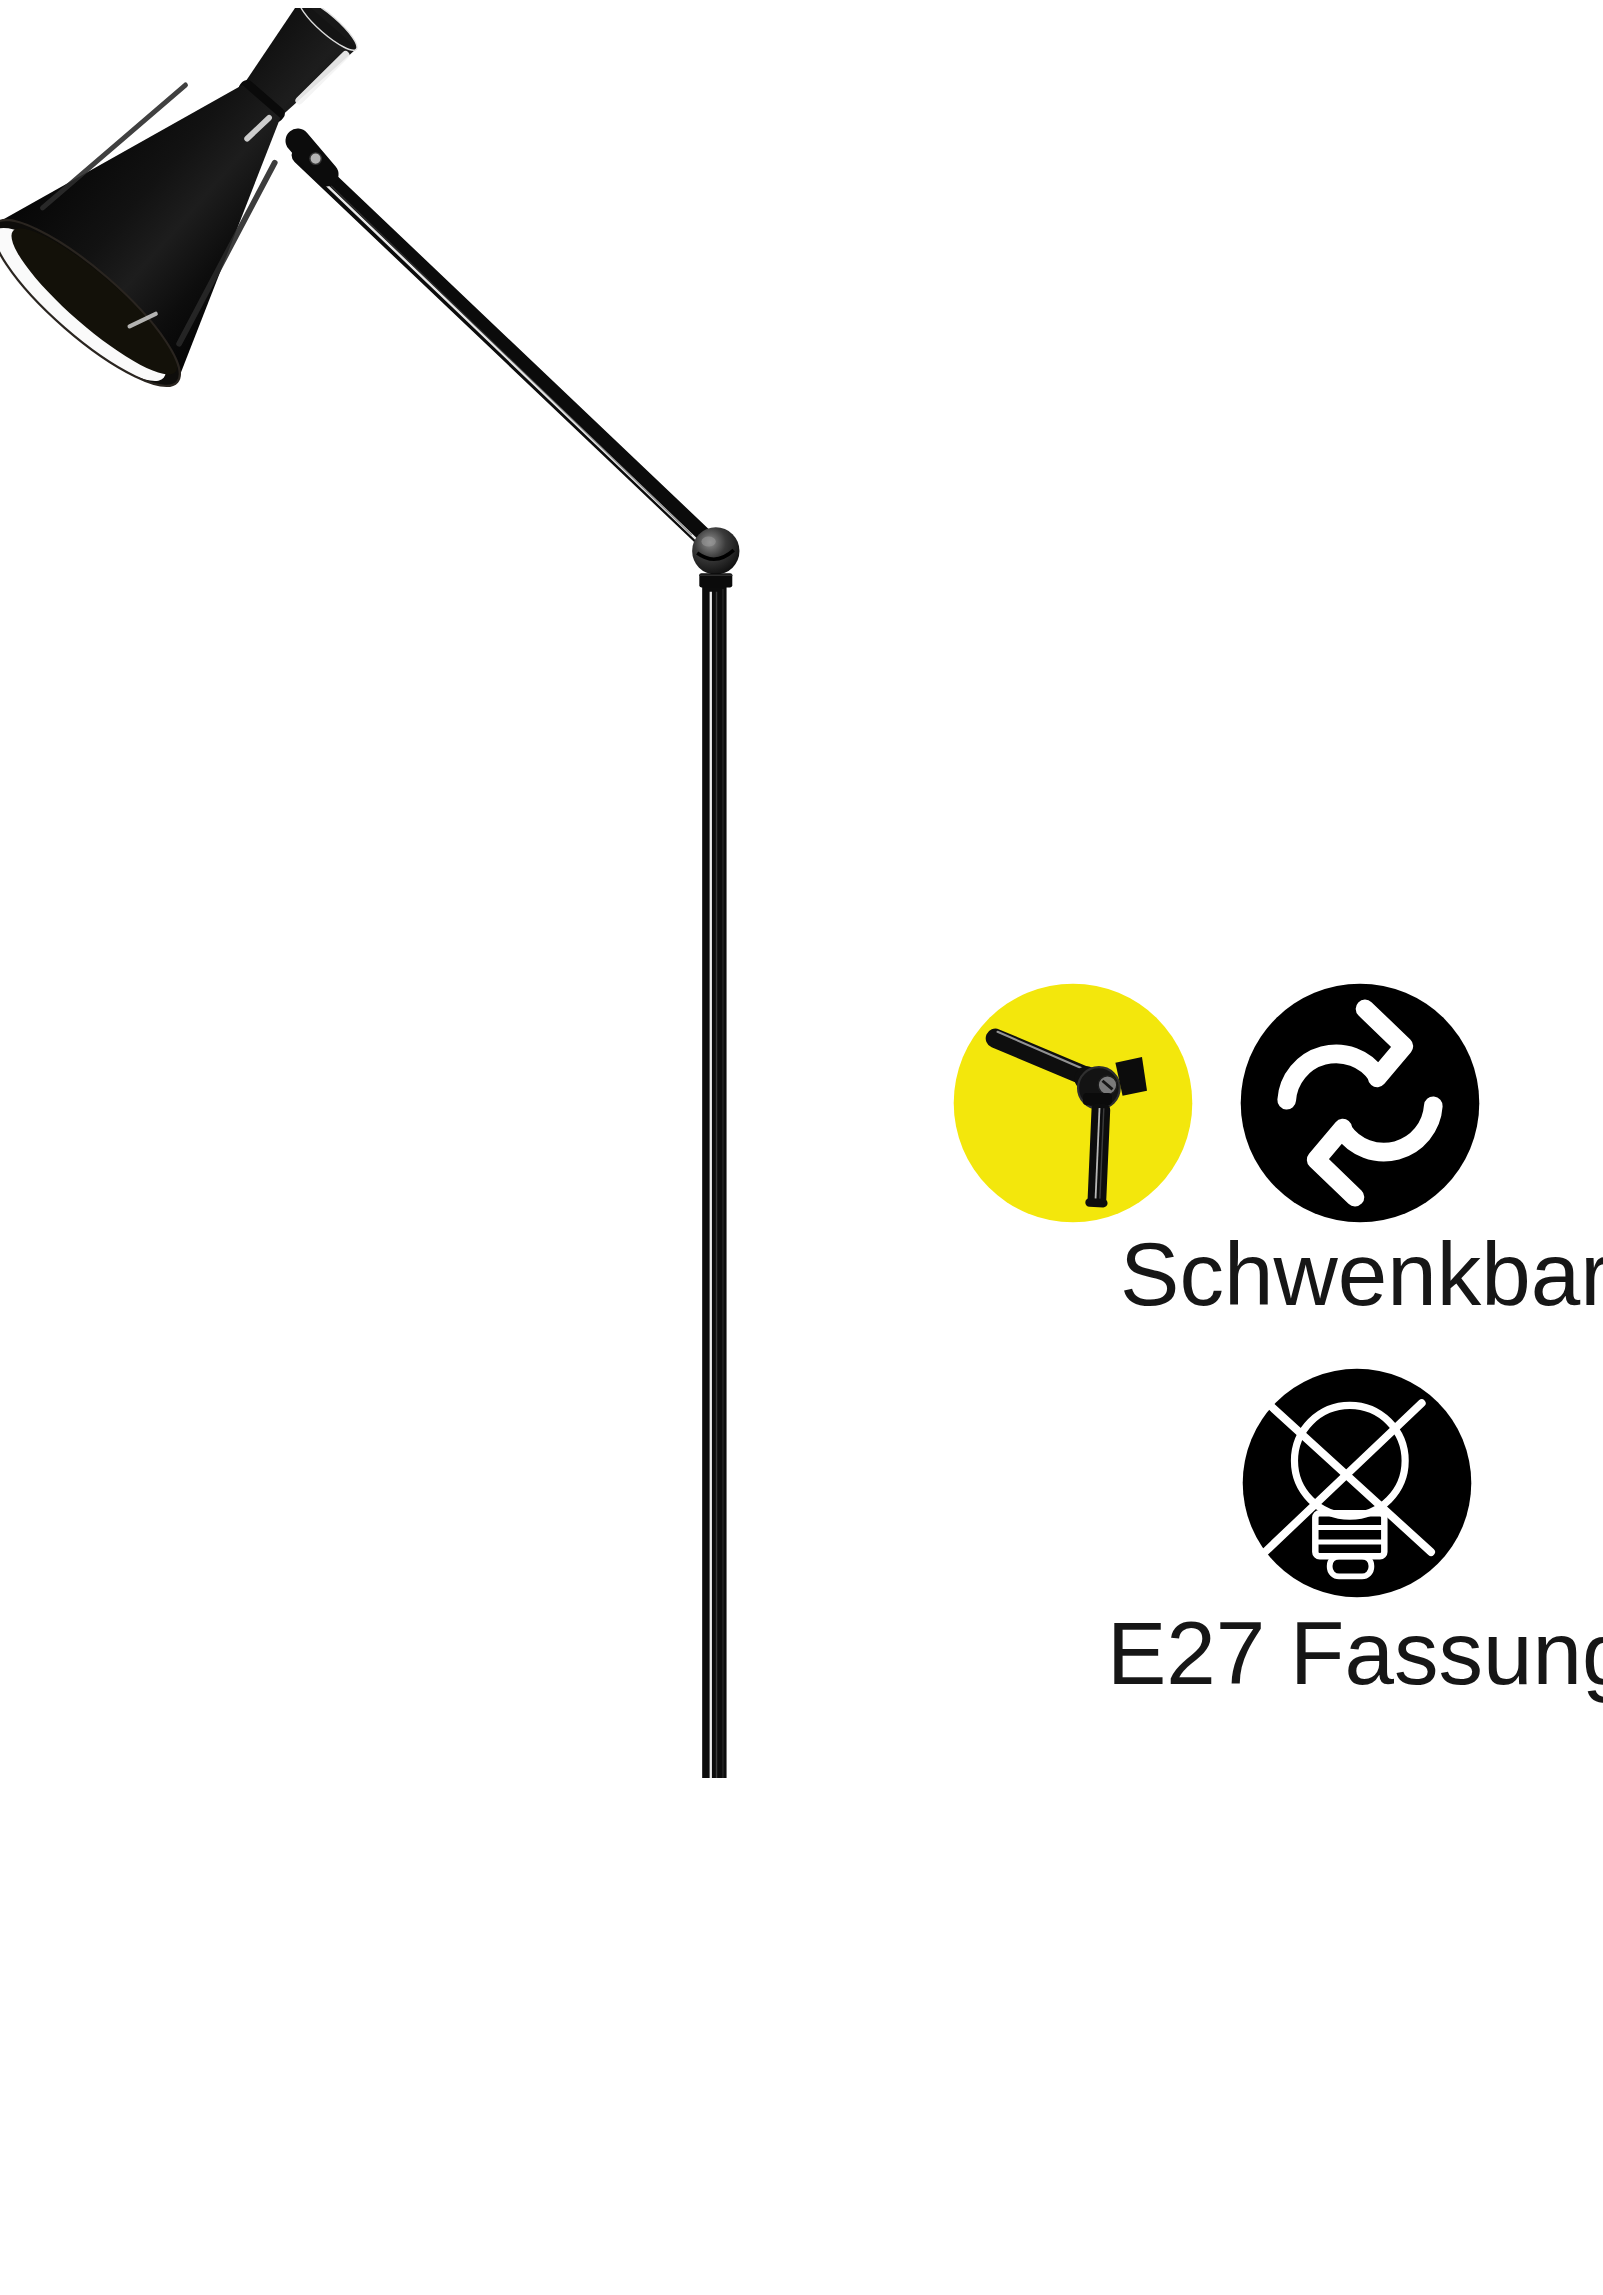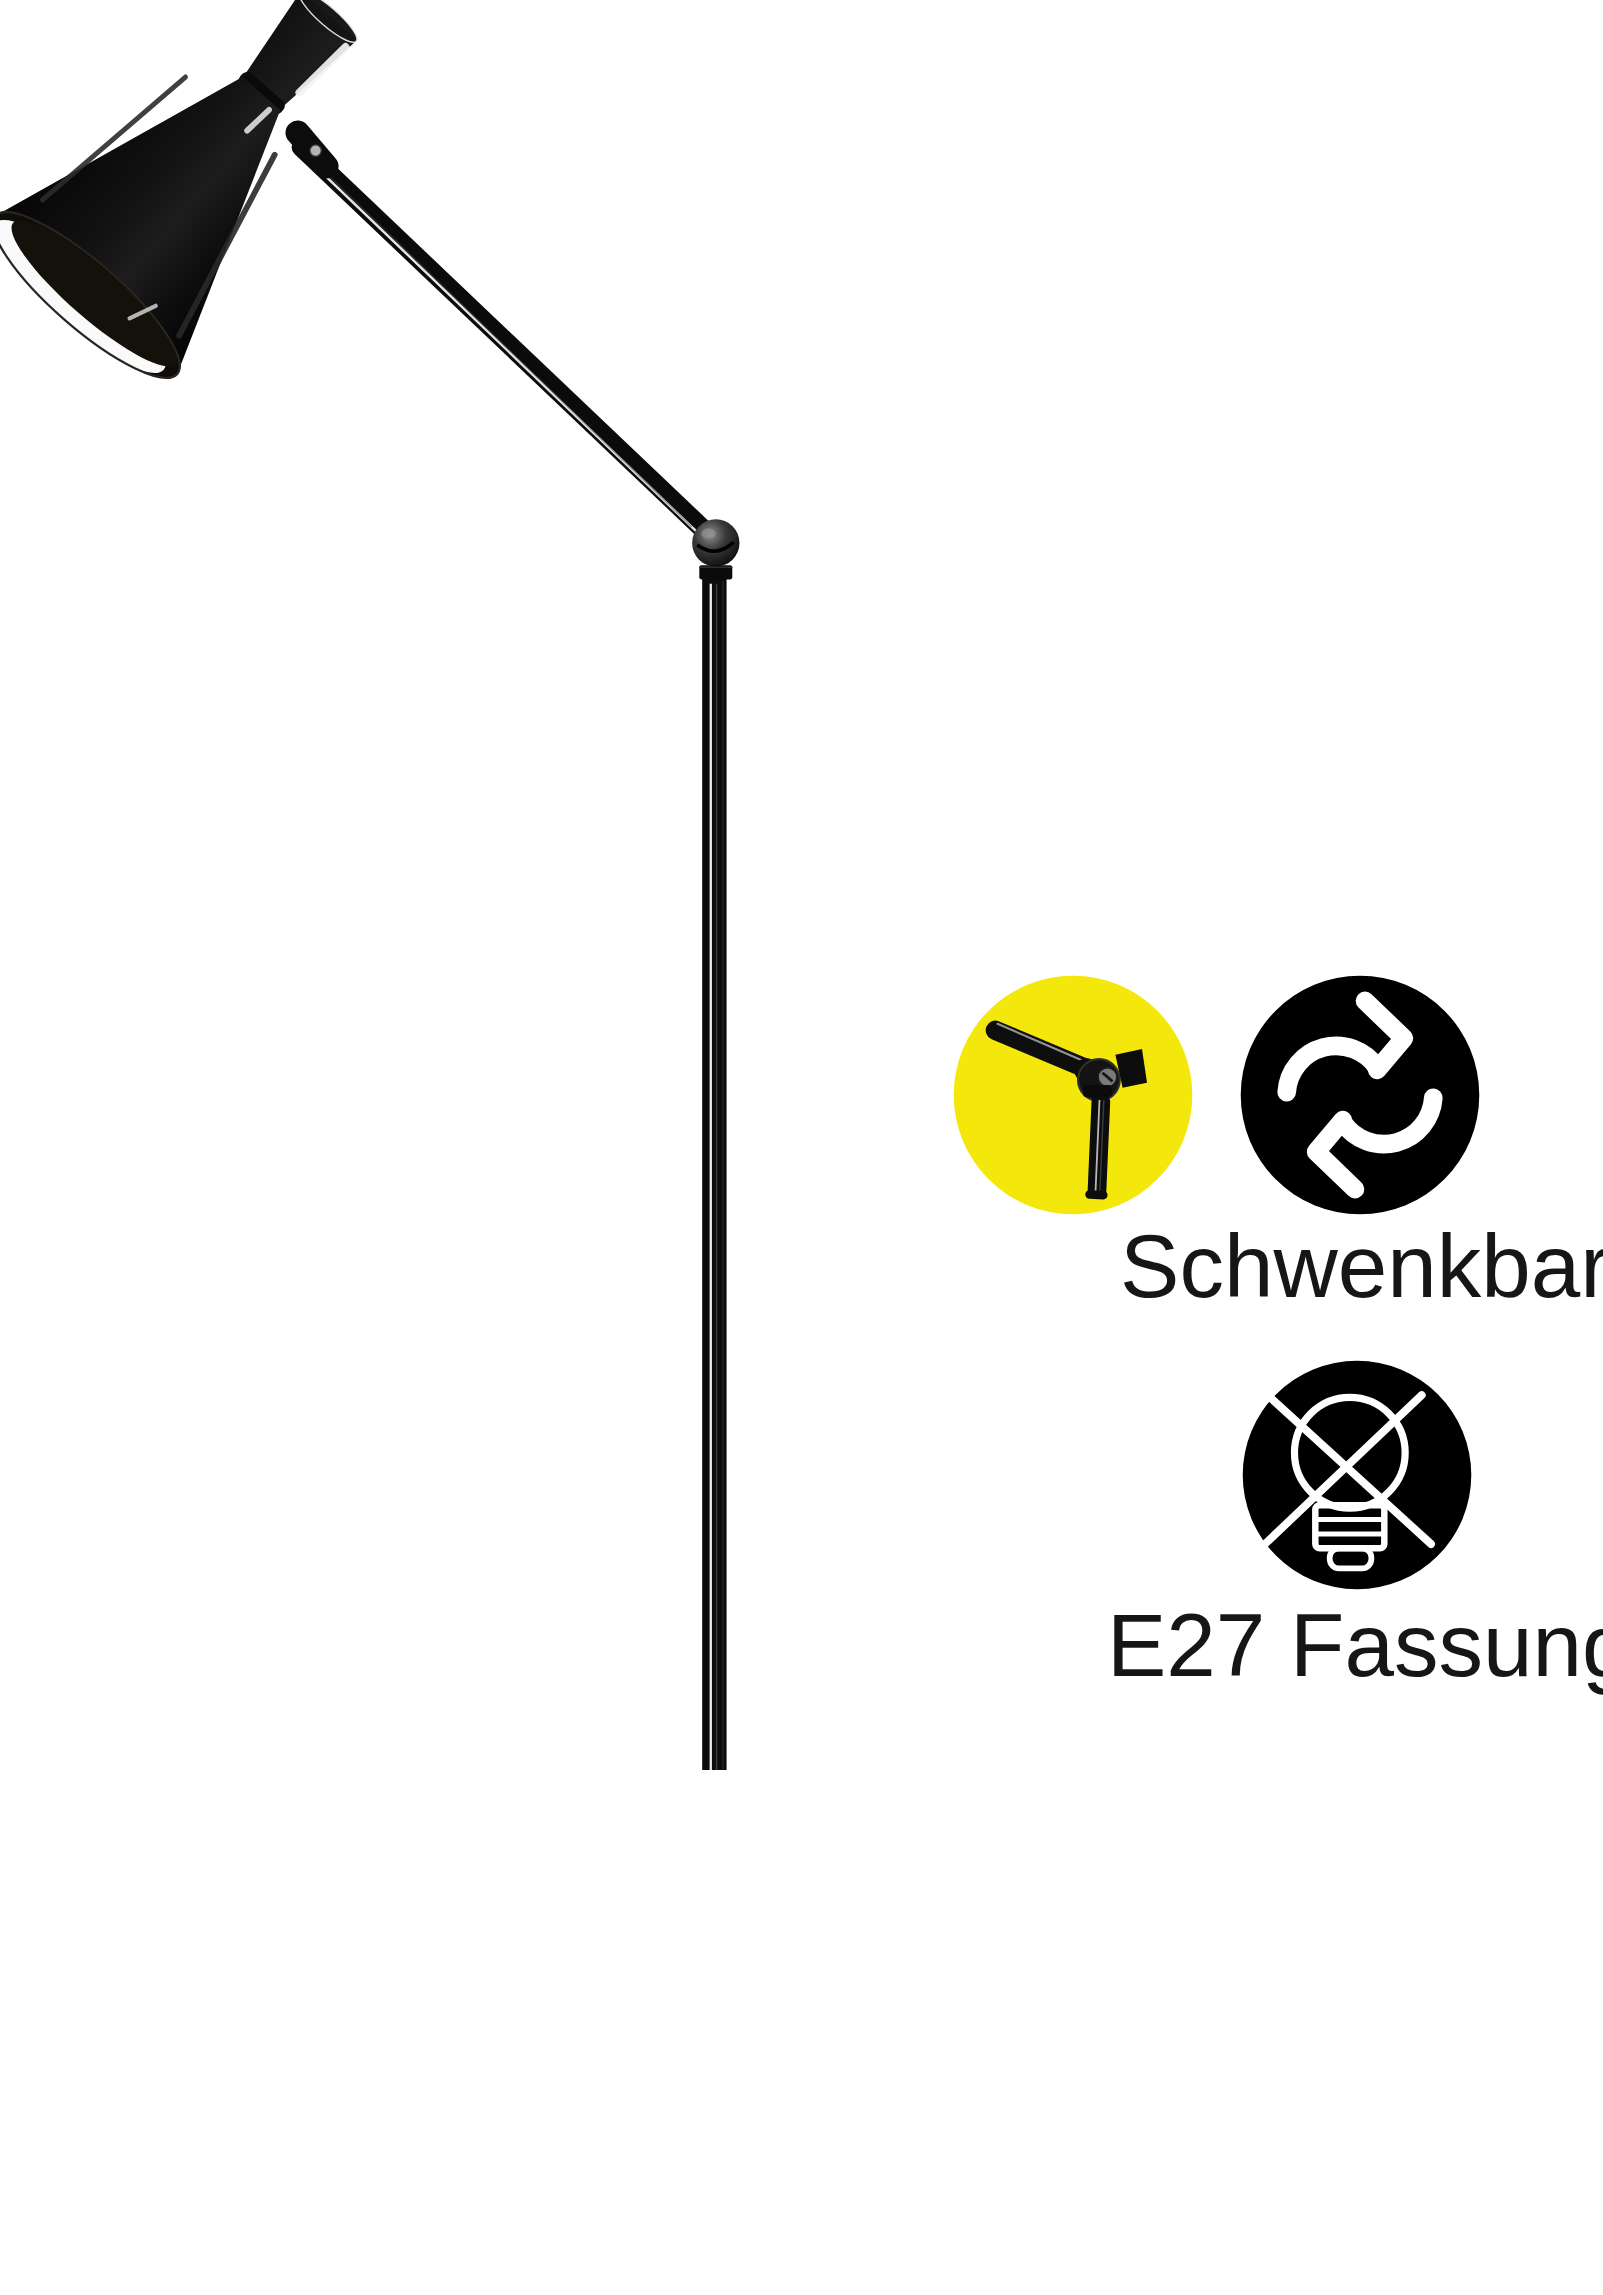--- a/index.html
+++ b/index.html
@@ -3,20 +3,21 @@
 <meta charset="utf-8">
 <style>
   html,body{margin:0;padding:0;background:#ffffff;}
   .canvas{
     position:relative;
     width:1603px;
     height:1770px;
     background:#ffffff;
     overflow:hidden;
     font-family:"Liberation Sans", sans-serif;
+    margin-top:8px;
   }
   .lamp-svg{position:absolute;left:0;top:0;}
   .badge{position:absolute;}
   .feature-label{
     position:absolute;
     width:502px;
     text-align:center;
     font-family:"Liberation Sans", sans-serif;
     font-weight:400;
     font-size:89px;

